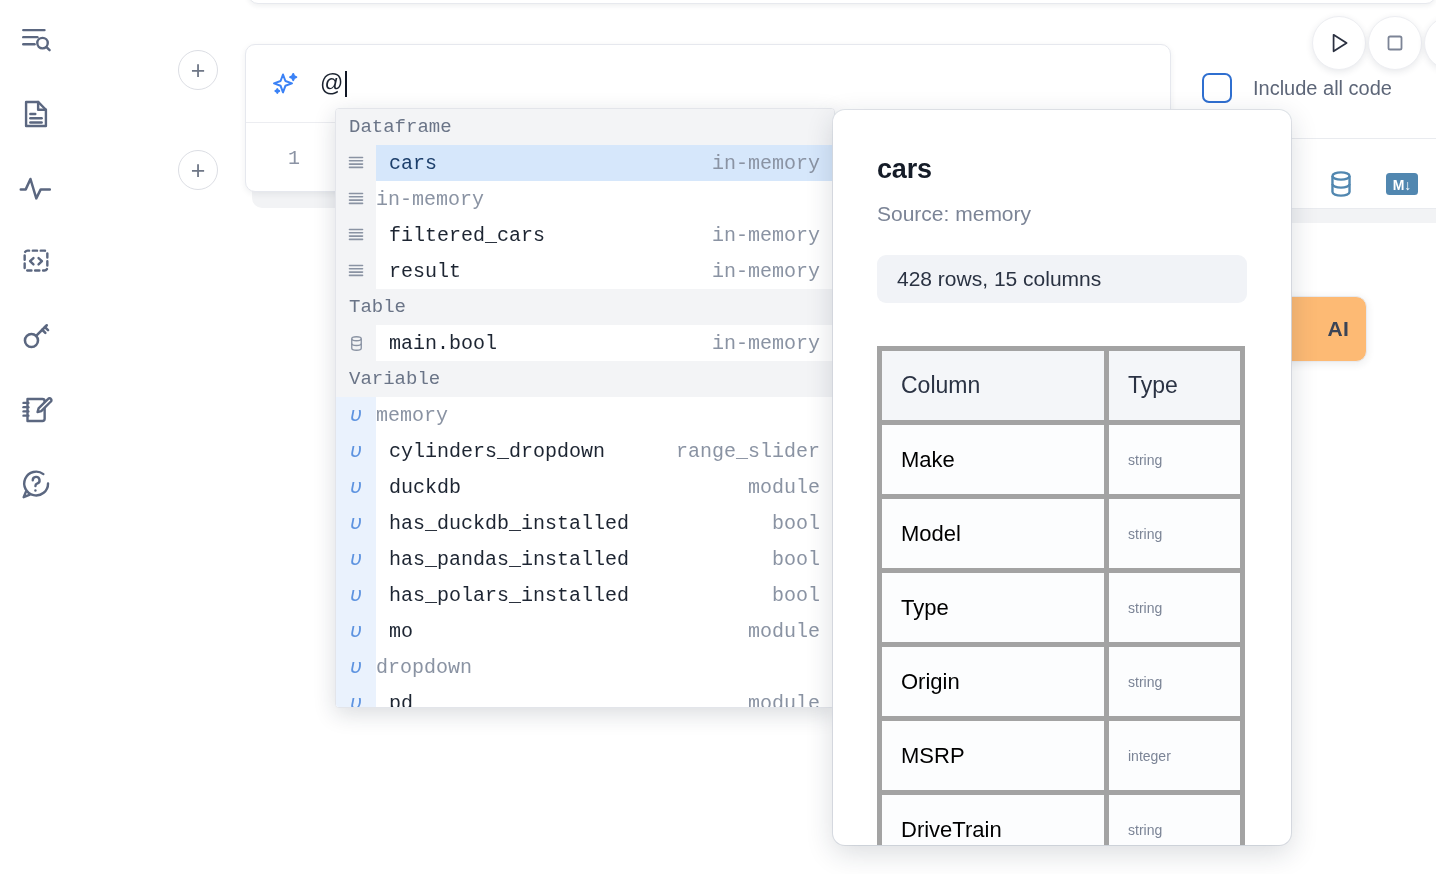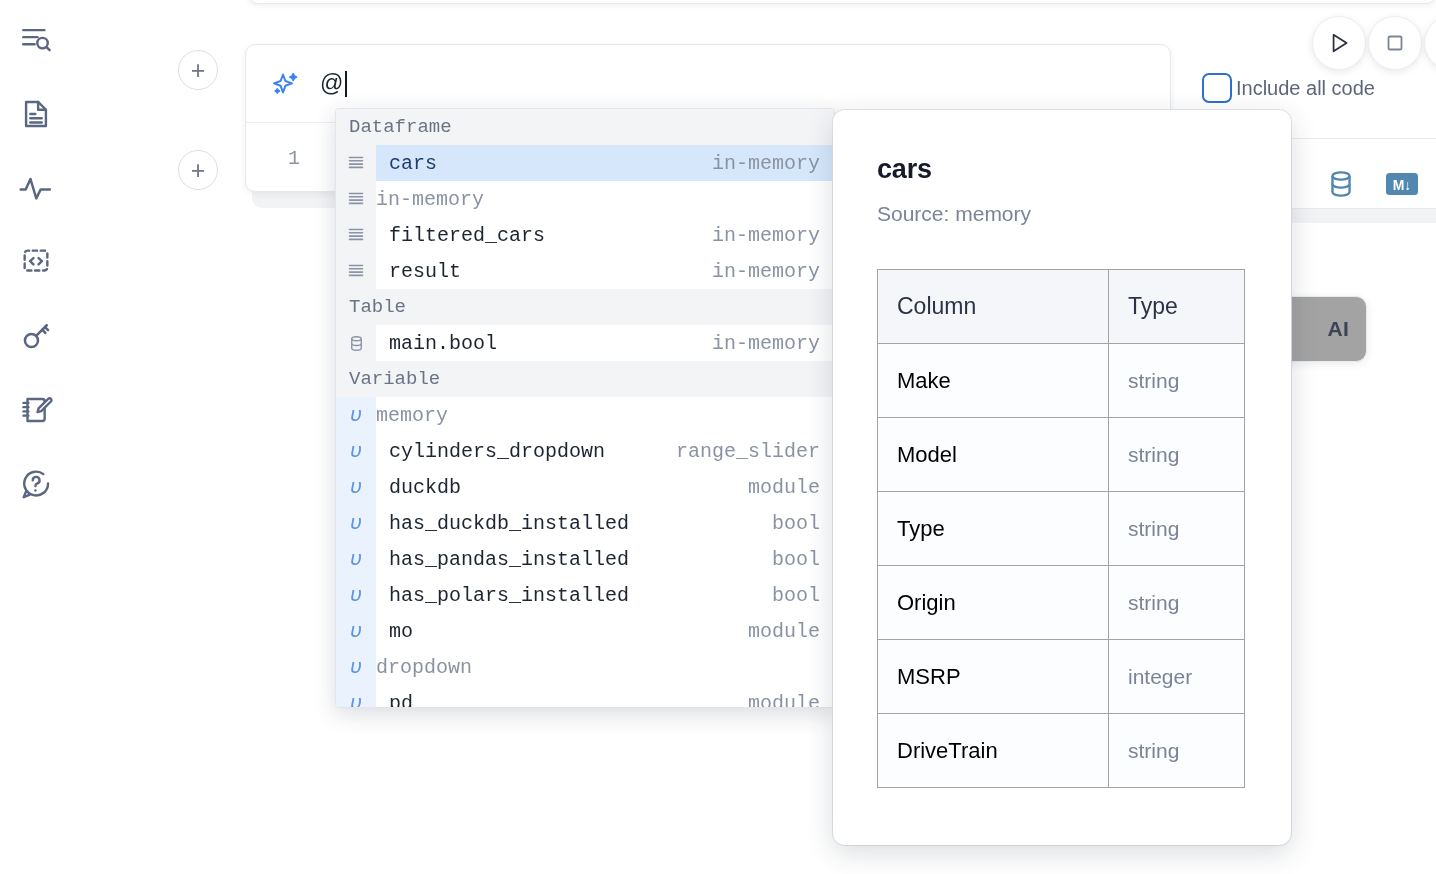--- a/index.html
+++ b/index.html
@@ -79,21 +79,21 @@
     position:absolute; width:54px; height:54px; border-radius:50%;
     background:#fff; border:1px solid #edeef2; box-shadow:0 2px 7px rgba(30,40,60,.10);
     display:flex; align-items:center; justify-content:center; cursor:pointer;
   }
   #run-btn  { left: 1312px; top: 16px; }
   #stop-btn { left: 1368px; top: 16px; }
   #extra-btn{ left: 1424px; top: 16px; }
 
   
   .include-wrap {
-    position:absolute; left:1202px; top:73px; display:flex; align-items:center; gap:4px;
+    position:absolute; left:1202px; top:73px; display:flex; align-items:center; gap:21px;
     cursor:pointer;
   }
   .chk {
     width: 30px; height: 30px; border: 2px solid #2f6fd0; border-radius: 7px; background:#fff;
   }
   .include-label { font-size: 20px; color: #5d6678; }
 
   
   .icon-strip { position:absolute; left:1325px; top:168px; display:flex; gap:28px; align-items:center; }
   .strip-icon { cursor:pointer; display:block; }
@@ -103,21 +103,21 @@
   .strip-divider2 {
     position:absolute; left:1180px; top:138px; width:256px; height:1px; background:#e9ebef;
   }
   .bottom-band {
     position:absolute; left:1290px; top:209px; width:146px; height:14px; background:#f2f3f5;
   }
 
   
   .ai-chip {
     position:absolute; left:1245px; top:296px; width:122px; height:66px;
-    background:#a3a3a3; border:1px solid #e9eaee; border-radius:11px;
+    background:#fdba74; border:1px solid #e9eaee; border-radius:11px;
     box-shadow:0 2px 8px rgba(30,40,60,.09);
     display:flex; align-items:center; justify-content:flex-end; padding-right:17px;
     font-size:21px; font-weight:700; color:#3b4456; letter-spacing:.2px;
   }
 
   
   .ac {
     position: absolute; left: 335px; top: 108px; width: 500px; height: 600px;
     background: #ffffff; border: 1px solid #e3e5ea; border-radius: 4px;
     box-shadow: 0 6px 22px rgba(25,35,55,.16);
@@ -154,27 +154,27 @@
   }
   .pv-title { font-size: 27px; font-weight: 700; color: #151c28; letter-spacing:-.2px;}
   .pv-source { font-size: 21px; color: #7b8496; margin-top: 17px; }
   .pv-pill {
     margin-top: 29px; height: 48px; background: #f1f3f7; border-radius: 9px;
     display:flex; align-items:center; padding-left: 20px;
     font-size: 21px; color: #2a3242;
   }
   .pv-table { margin-top: 43px; width: 368px; border-collapse: collapse; }
   .pv-table th, .pv-table td {
-    border: 1px solid #a3a3a3; height: 74px; text-align: left; padding-left: 19px;
+    border: 5px solid #a3a3a3; height: 74px; text-align: left; padding-left: 19px;
     font-weight: 400;
   }
   .pv-table th { background:#f4f6f9; font-size: 23px; color:#2b3344; font-family:"Liberation Sans",sans-serif;}
   .pv-table th.th-type { width: 136px; }
   .pv-table td.c-col { font-family: Liberation Sans, sans-serif; font-size: 22px; color: #000000; background:#fcfdfe;}
-  .pv-table td.c-type{ font-family: "Liberation Sans", sans-serif; font-size: 21px; color: #7b8496; background:#fcfdfe;}
+  .pv-table td.c-type{ font-family: "Liberation Sans", sans-serif; font-size: 14px; color: #7b8496; background:#fcfdfe;}
 </style>
 </head>
 <body>
 
 <div id="root">
 
   <div class="rail">
     <div class="rail-btn">
       <svg width="34" height="34" viewBox="0 0 24 24" fill="none" stroke="currentColor" stroke-width="1.7" stroke-linecap="round">
         <line x1="3" y1="5" x2="18" y2="5"></line>
@@ -403,20 +403,21 @@
       <div class="ac-item">
         <span class="ac-gutter var">υ</span>
         <span class="ac-label">pd</span>
         <span class="ac-type">module</span>
       </div>
     </div>
 
   <div class="preview">
     <div class="pv-title">cars</div>
     <div class="pv-source">Source: memory</div>
+    <div class="pv-pill">428 rows, 15 columns</div>
     <table class="pv-table">
       <thead>
         <tr>
           <th>Column</th>
           <th class="th-type">Type</th>
         </tr>
       </thead>
       <tbody id="pv-body">
           <tr>
             <td class="c-col">Make</td>

